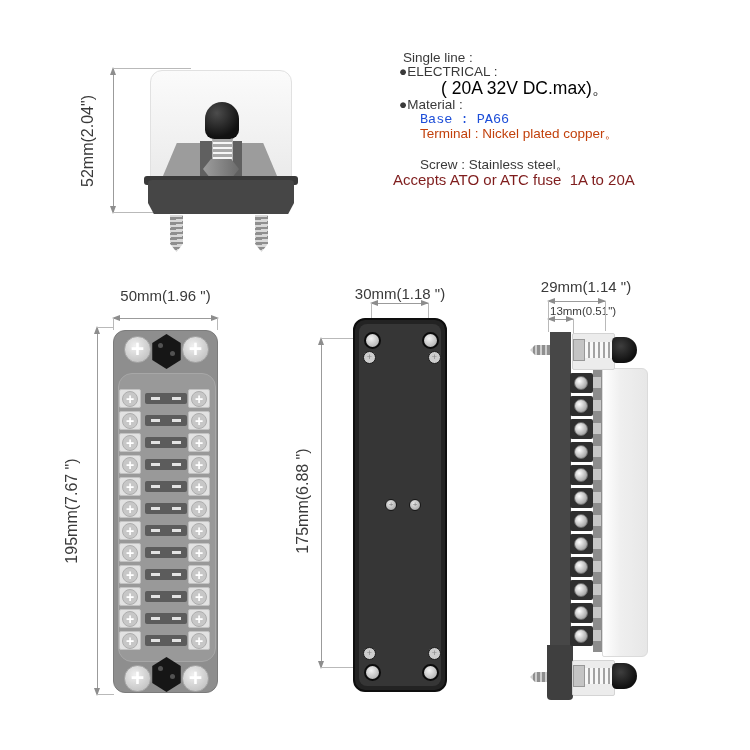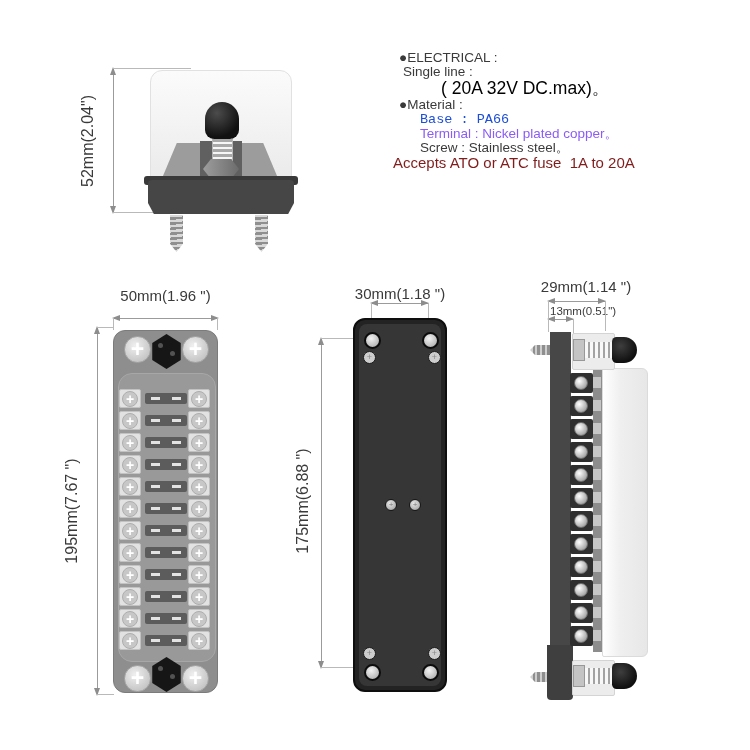--- a/index.html
+++ b/index.html
@@ -111,27 +111,27 @@
   .sterm::after{content:"";position:absolute;right:-8px;top:4px;width:8px;height:11px;background:#c6c6c6;}
   .sterm-screw{position:absolute;left:4px;top:3px;width:14px;height:14px;border-radius:50%;
     background:radial-gradient(circle at 35% 35%,#ffffff,#a5a5a5 75%);border:1px solid #6f6f6f;box-sizing:border-box;}
 </style>
 </head>
 <body>
 
 <div id="canvas">
 
   <div id="spec-panel">
+      <div class="spec-line ind2 sz-n" style="color: rgb(58, 58, 58);">Single line :</div>
       <div class="spec-line ind1 sz-n" style="color: rgb(58, 58, 58);">●ELECTRICAL :</div>
-      <div class="spec-line ind2 sz-n" style="color: rgb(58, 58, 58);">Single line :</div>
       <div class="spec-line ind4 sz-l" style="color: #000000;">( 20A 32V DC.max)。</div>
       <div class="spec-line ind1 sz-n" style="color: rgb(58, 58, 58);">●Material :</div>
       <div class="spec-line ind5 sz-n" style="color: #1d4ed8; font-family: Liberation Mono, monospace;">Base : PA66</div>
-      <div class="spec-line ind5 sz-n" style="color: #8b5cf6;">Terminal : Nickel plated copper。</div>
-      <div class="spec-line ind5 sz-n" style="color: rgb(58, 58, 58);">Screw : Stainless steel。</div>
+      <div class="spec-line ind5 sz-n" style="color: #c2410c;">Terminal : Nickel plated copper。</div>
+      <div class="spec-line ind5 sz-n" style="color: rgb(58, 58, 58); margin-top: 17px;">Screw : Stainless steel。</div>
       <div class="spec-line ind0 sz-m" style="color: #7f1d1d;">Accepts ATO or ATC fuse  1A to 20A</div>
     </div>
 
   <div class="view" style="left:60px;top:55px;width:250px;height:210px;">
     <div class="vlabel" style="left:-52px;top:77px;width:160px;">52mm(2.04")</div>
     <div class="dim-v" style="left:53px;top:13px;height:145px;"></div>
     <div class="ext-h" style="left:53px;top:13px;width:78px;"></div>
     <div class="ext-h" style="left:53px;top:157px;width:53px;"></div>
     <div class="cover"></div>
     <div class="inner-band"></div>

